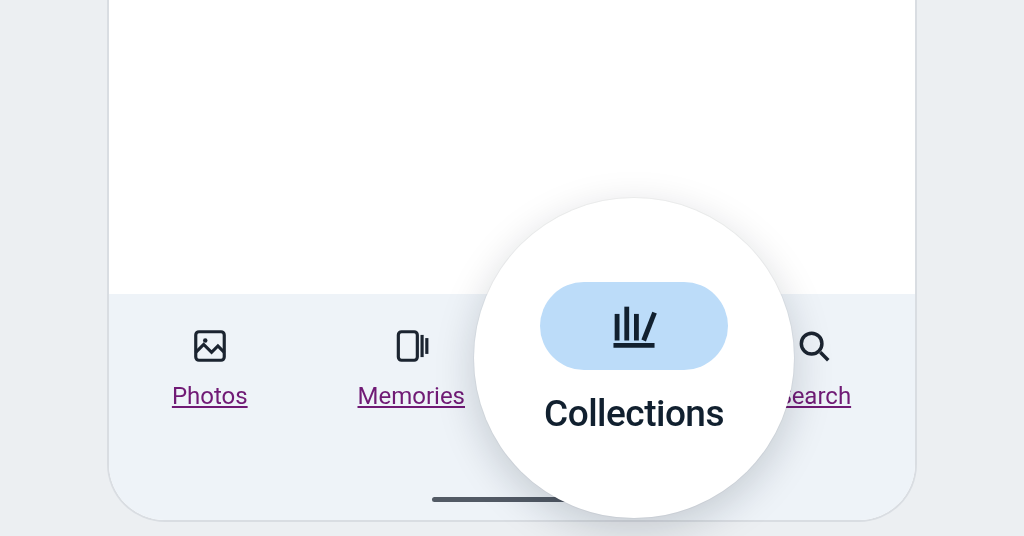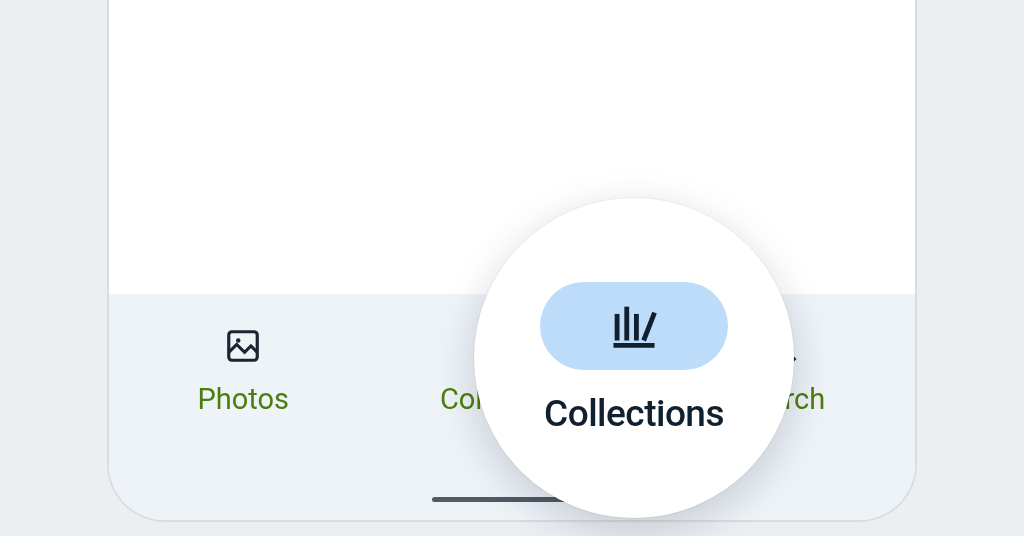--- a/index.html
+++ b/index.html
@@ -50,23 +50,24 @@
     cursor: pointer;
   }
   .nav-icon {
     width: 40px;
     height: 40px;
     display: flex;
     align-items: center;
     justify-content: center;
   }
   .nav-label {
-    font-size: 29px;
+    font-size: 24px;
     font-weight: 400;
-    color: #4d7c0f;
+    color: #701a75;
+    text-decoration: underline;
   }
 
   .home-indicator {
     position: absolute;
     left: 50%;
     bottom: 18px;
     width: 160px;
     height: 5px;
     background: #2a3340;
     border-radius: 3px;
@@ -127,20 +128,30 @@
       <span class="nav-icon">
         <svg width="38" height="38" viewBox="0 0 24 24" fill="none" stroke="#1b2430" stroke-width="2">
           <rect x="3" y="3" width="18" height="18" rx="2"></rect>
           <path d="M3 16 L8 11 L13 16 L17 12 L21 16"></path>
           <circle cx="9" cy="8.5" r="1.4" fill="#1b2430" stroke="none"></circle>
         </svg>
       </span>
       <span class="nav-label">Photos</span>
     </div>
 
+    <div class="nav-item">
+      <span class="nav-icon">
+        <svg width="38" height="38" viewBox="0 0 24 24" fill="none" stroke="#1b2430" stroke-width="2">
+          <rect x="4" y="3" width="12" height="18" rx="2"></rect>
+          <path d="M19 5 V19"></path>
+          <path d="M22 7 V17"></path>
+        </svg>
+      </span>
+      <span class="nav-label">Memories</span>
+    </div>
 
     <div class="nav-item">
       <span class="nav-icon">
         <svg width="38" height="38" viewBox="0 0 24 24" fill="none" stroke="#1b2430" stroke-width="2">
           <path d="M5 18 V7"></path>
           <path d="M9 18 V5"></path>
           <path d="M13 18 V7"></path>
           <path d="M16.5 18 L20 7"></path>
           <path d="M4 20 H20"></path>
         </svg>

